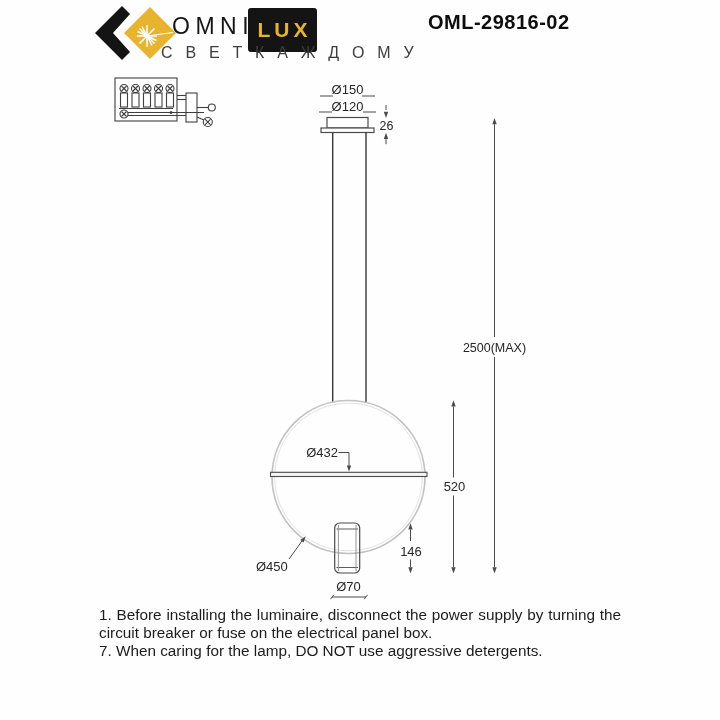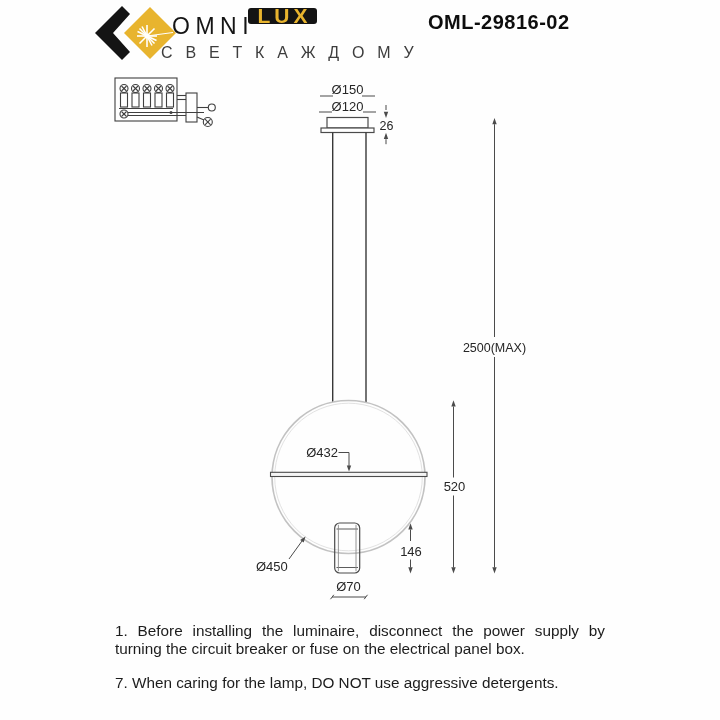--- a/index.html
+++ b/index.html
@@ -11,41 +11,41 @@
     font-family:"Liberation Sans", sans-serif;color:var(--text);
   }
   .abs{position:absolute;}
   
   .brand-icon{left:93px;top:3px;width:85px;height:60px;}
   .brand-omni{
     left:172px;top:13px;font-size:23px;font-weight:normal;letter-spacing:5.5px;
     color:var(--ink);white-space:nowrap;
   }
   .lux-badge{
-    left:248px;top:8px;width:69px;height:16px;background:var(--ink);border-radius:3px;
+    left:248px;top:8px;width:69px;height:44px;background:var(--ink);border-radius:3px;
     color:var(--gold);font-size:21px;font-weight:bold;letter-spacing:4px;
     display:flex;align-items:center;justify-content:center;text-indent:4px;
   }
   .brand-tagline{
     left:161px;top:44px;font-size:16px;letter-spacing:4.2px;color:#3d3d3d;white-space:nowrap;
   }
   .model-number{
     left:428px;top:11px;font-size:20px;font-weight:bold;color:#0d0d0d;
     letter-spacing:0.5px;white-space:nowrap;
   }
   
   svg.sheet{left:0;top:0;width:720px;height:720px;}
   svg text{font-family:"Liberation Sans", sans-serif;fill:#262626;}
   .dim{font-size:13px;}
   .dim-sm{font-size:12.5px;}
   
   .instructions{
     left:99px;top:606px;width:522px;font-size:15.3px;line-height:18.2px;color:#1c1c1c;
   }
-  .instructions p{margin:16px;}
+  .instructions p{margin:0;}
   .instructions p.just{text-align:justify;}
 </style>
 </head>
 <body>
 
 <svg class="abs brand-icon" viewBox="0 0 85 60" aria-hidden="true">
   <g>
     <path d="M29,3 L2,30 L29,57 L37,49 L20,30 L37,11 Z" fill="#141414"></path>
   </g>
   <g>

